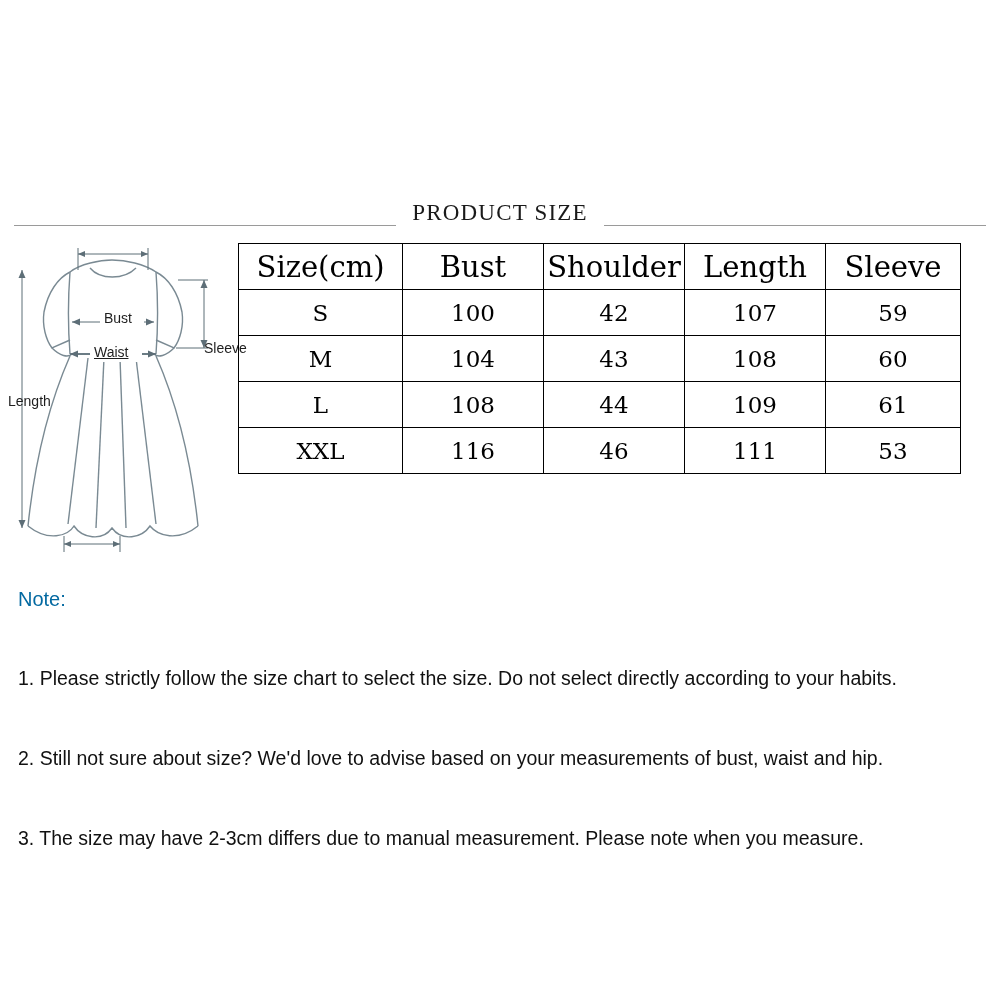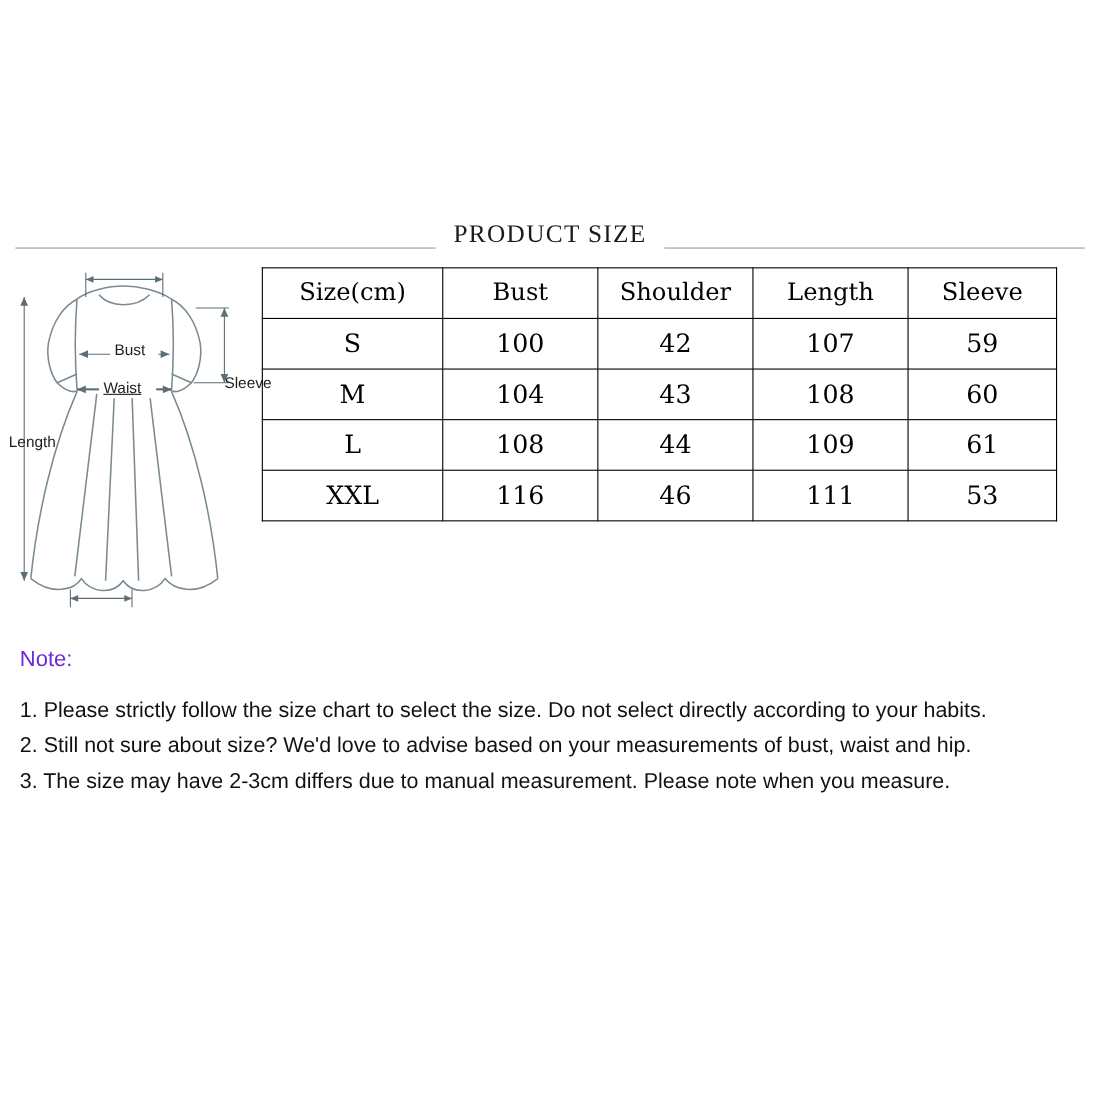--- a/index.html
+++ b/index.html
@@ -72,47 +72,48 @@
     border: 1px solid #000;
     height: 45px;
     text-align: center;
     vertical-align: middle;
     font-family: "DejaVu Serif", serif;
     font-size: 23px;
     color: #000;
     padding: 0;
   }
   .size-table thead td {
-    font-size: 22px;
+    font-size: 29px;
     text-align: center;
   }
   .size-table col.c0 { width: 164px; }
   .size-table col.c1 { width: 141px; }
   .size-table col.c2 { width: 141px; }
   .size-table col.c3 { width: 141px; }
   .size-table col.c4 { width: 135px; }
 
   
   .notes {
     position: absolute;
     left: 18px;
     top: 584px;
     width: 972px;
   }
   .notes-title {
     font-size: 20px;
     line-height: 30px;
-    color: #6d28d9;
-    margin-bottom: 16px;
+    color: #0369a1;
+    margin-bottom: 0;
   }
   .note-line {
     font-size: 19.5px;
     line-height: 32px;
     color: #111;
     white-space: nowrap;
+    margin-top: 48px;
   }
 </style>
 </head>
 <body>
 
 <div class="sheet">
 
   <div class="title-row">
     <div class="title-rule"></div>
     <div class="title-text">PRODUCT SIZE</div>

